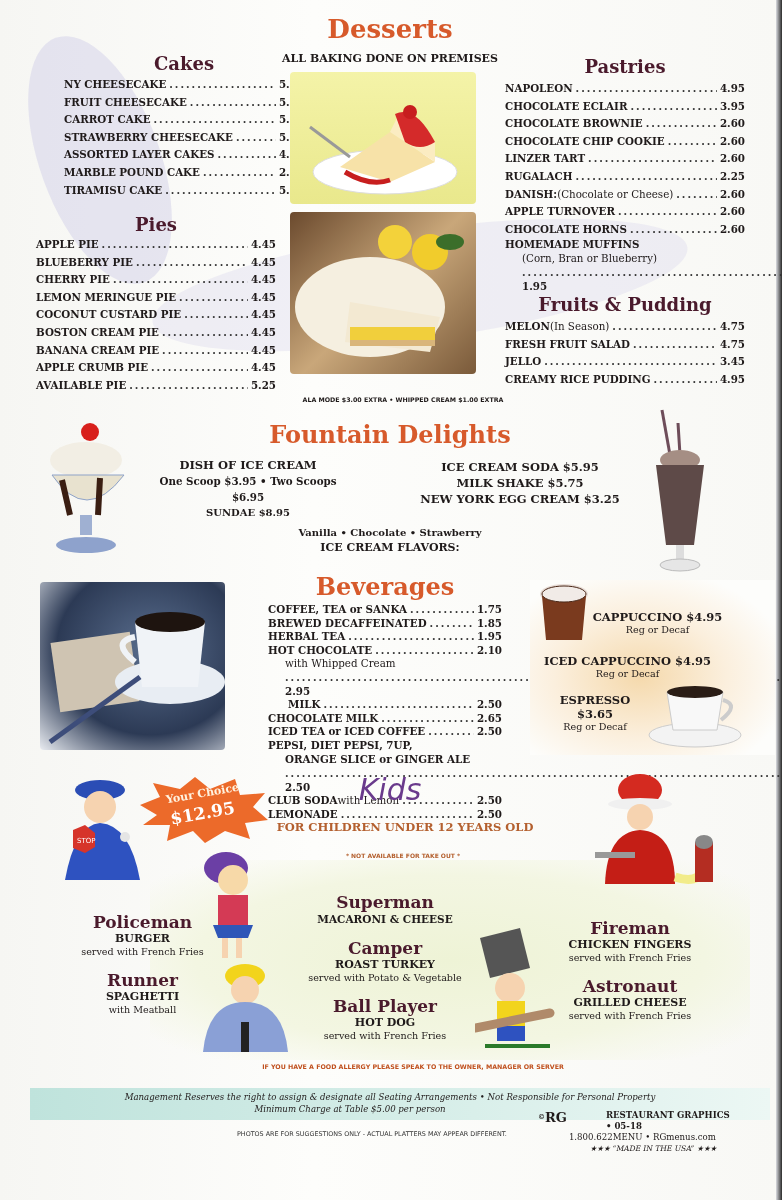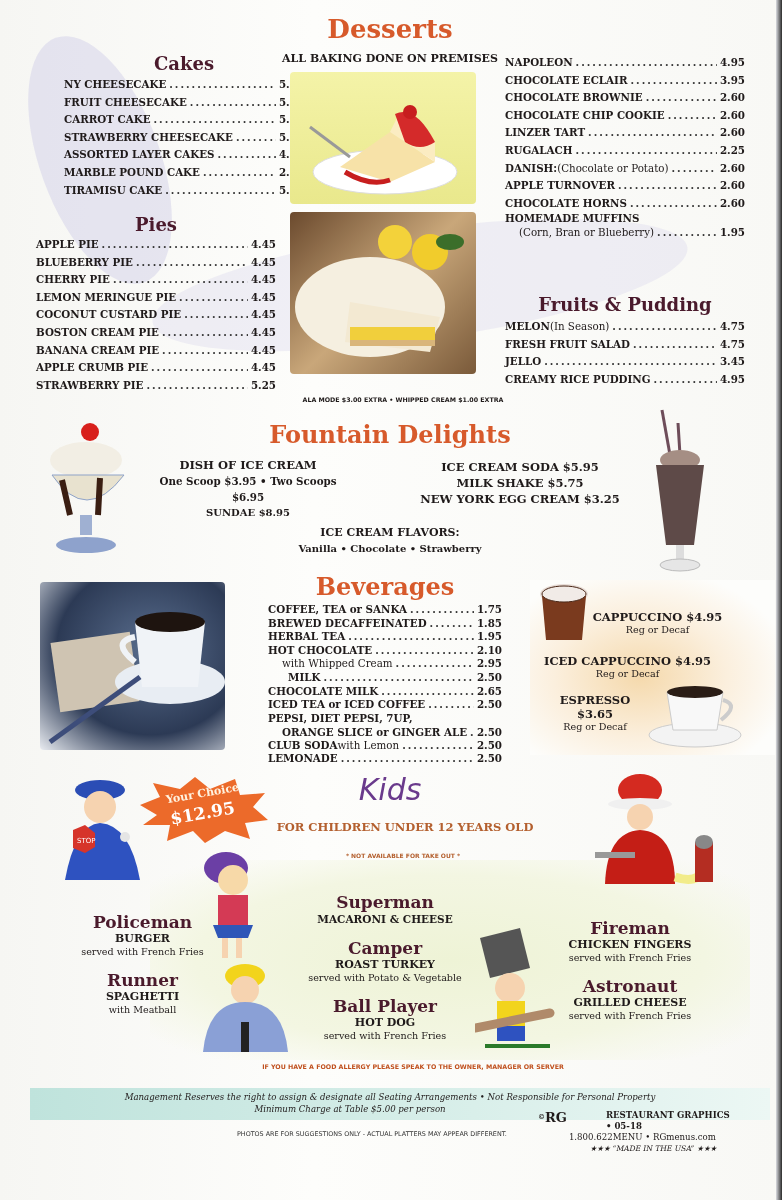--- a/index.html
+++ b/index.html
@@ -10,21 +10,21 @@
   .swoosh { position: absolute; border-radius: 50%; background: #d6d3ea; opacity: .55; }
   .abs { position: absolute; }
   .h-maroon { font-family: "DejaVu Serif", serif; font-weight: bold; color: #4a1a2c; text-align: center; }
   .h-orange { font-family: "DejaVu Serif", serif; font-weight: bold; color: #d75a2b; text-align: center; }
   .row { display: flex; align-items: baseline; font-size: 10.3px; font-weight: bold; line-height: 17.6px; white-space: nowrap; }
   .row .name { flex: 0 0 auto; }
   .row .note { font-weight: normal; }
   .row .dots { flex: 1 1 auto; overflow: hidden; margin: 0 3px; letter-spacing: 2px; color: #333; }
   .row .dots::after { content: "....................................................................................................."; }
   .row .price { flex: 0 0 auto; }
-  .row.indent { padding-left: 14px; }
+  .row.indent { padding-left: 14px; flex-direction: column; }
   .photo { position: absolute; border-radius: 4px; overflow: hidden; }
   .center { text-align: center; }
   .bold { font-weight: bold; }
   .small { font-size: 9.6px; }
   .sans { font-family: "DejaVu Sans", sans-serif; margin-left: 13px; }
   .kid-name { font-family: "DejaVu Serif", serif; font-weight: bold; color: #4a1a2c; font-size: 17px; line-height: 20px; }
   .kid-dish { font-weight: bold; font-size: 11px; line-height: 14px; }
   .kid-side { font-size: 9.6px; line-height: 12px; }
 </style>
 </head>
@@ -117,21 +117,21 @@
           <span class="name">BANANA CREAM PIE</span>
           <span class="dots"></span>
           <span class="price">4.45</span>
         </div>
         <div class="row">
           <span class="name">APPLE CRUMB PIE</span>
           <span class="dots"></span>
           <span class="price">4.45</span>
         </div>
         <div class="row">
-          <span class="name">STRAWBERRY PIE</span>
+          <span class="name">AVAILABLE PIE</span>
           <span class="dots"></span>
           <span class="price">5.25</span>
         </div>
       </div>
   </div>
 
   <div class="photo" style="left:290px;top:72px;width:186px;height:132px;background:linear-gradient(180deg,#f4f3a8 0%,#e9e88c 100%);">
     <svg width="186" height="132">
       <ellipse cx="95" cy="100" rx="72" ry="22" fill="#fff" stroke="#ddd"></ellipse>
       <polygon points="50,95 100,60 145,90 100,110" fill="#f7e2a8"></polygon>
@@ -151,20 +151,21 @@
       <ellipse cx="80" cy="95" rx="75" ry="50" fill="#f5efe0"></ellipse>
       <polygon points="60,90 150,105 140,140 55,130" fill="#f3e9d2"></polygon>
       <rect x="60" y="115" width="85" height="14" fill="#f1cf3c"></rect>
       <rect x="60" y="128" width="85" height="6" fill="#d9b57a"></rect>
     </svg>
   </div>
 
   <div class="abs center sans bold" style="left:270px;top:396px;width:240px;font-size:6.3px;">ALA MODE $3.00 EXTRA • WHIPPED CREAM $1.00 EXTRA</div>
 
   <div class="abs" style="left:505px;top:54px;width:240px;">
+    <div class="h-maroon" style="font-size:18px;line-height:26px;">Pastries</div>
     <div id="pastries-list">
         <div class="row">
           <span class="name">NAPOLEON</span>
           <span class="note"></span>
           <span class="dots"></span>
           <span class="price">4.95</span>
         </div>
         <div class="row">
           <span class="name">CHOCOLATE ECLAIR</span>
           <span class="note"></span>
@@ -190,21 +191,21 @@
           <span class="price">2.60</span>
         </div>
         <div class="row">
           <span class="name">RUGALACH</span>
           <span class="note"></span>
           <span class="dots"></span>
           <span class="price">2.25</span>
         </div>
         <div class="row">
           <span class="name">DANISH:</span>
-          <span class="note"> (Chocolate or Potato)</span>
+          <span class="note"> (Chocolate or Cheese)</span>
           <span class="dots"></span>
           <span class="price">2.60</span>
         </div>
         <div class="row">
           <span class="name">APPLE TURNOVER</span>
           <span class="note"></span>
           <span class="dots"></span>
           <span class="price">2.60</span>
         </div>
         <div class="row">
@@ -269,22 +270,22 @@
     <div class="bold" style="font-size:11.5px;line-height:16px;">DISH OF ICE CREAM</div>
     <div class="bold" style="font-size:10.3px;line-height:16px;">One Scoop $3.95 • Two Scoops $6.95</div>
     <div class="bold" style="font-size:10px;line-height:16px;">SUNDAE $8.95</div>
   </div>
   <div class="abs center bold" style="left:410px;top:459px;width:220px;font-size:11.5px;line-height:16px;">
     <div>ICE CREAM SODA $5.95</div>
     <div>MILK SHAKE $5.75</div>
     <div>NEW YORK EGG CREAM $3.25</div>
   </div>
   <div class="abs center" style="left:250px;top:525px;width:280px;">
+    <div class="bold" style="font-size:10px;line-height:15px;">Vanilla • Chocolate • Strawberry</div>
     <div class="bold" style="font-size:11px;line-height:16px;">ICE CREAM FLAVORS:</div>
-    <div class="bold" style="font-size:10px;line-height:15px;">Vanilla • Chocolate • Strawberry</div>
   </div>
   <div class="abs" style="left:650px;top:405px;width:60px;height:170px;">
     <svg width="60" height="170">
       <line x1="12" y1="5" x2="20" y2="50" stroke="#6e4d5a" stroke-width="3"></line>
       <line x1="28" y1="18" x2="30" y2="50" stroke="#6e4d5a" stroke-width="3"></line>
       <ellipse cx="30" cy="55" rx="20" ry="10" fill="#a58e84"></ellipse>
       <path d="M6,60 L54,60 L44,140 L16,140 Z" fill="#5e4a48"></path>
       <rect x="26" y="140" width="8" height="14" fill="#ddd"></rect>
       <ellipse cx="30" cy="160" rx="20" ry="6" fill="#e6e6e6" stroke="#bbb"></ellipse>
     </svg>

